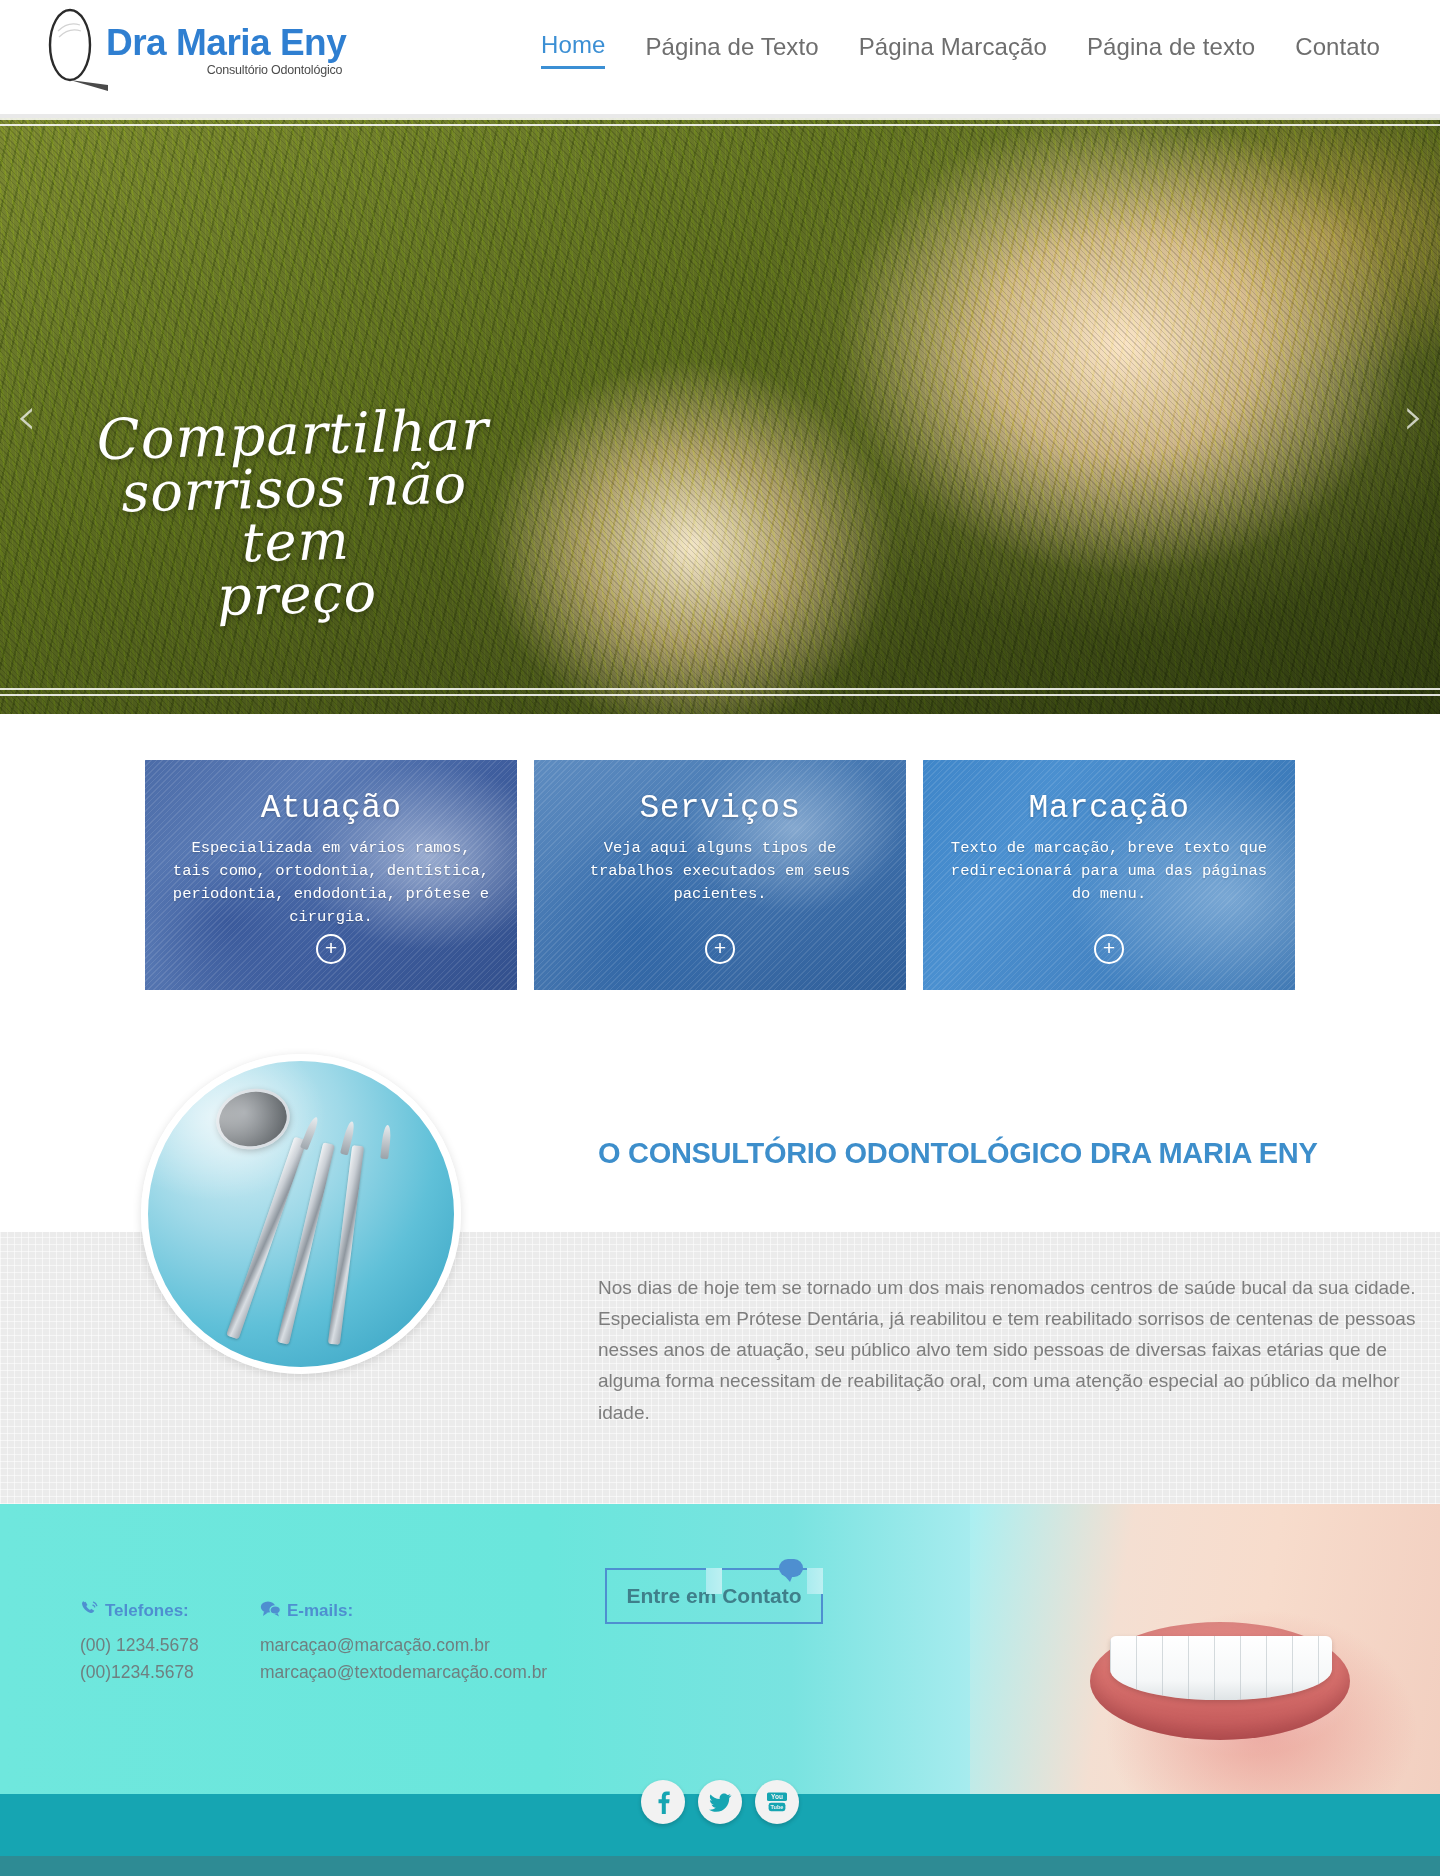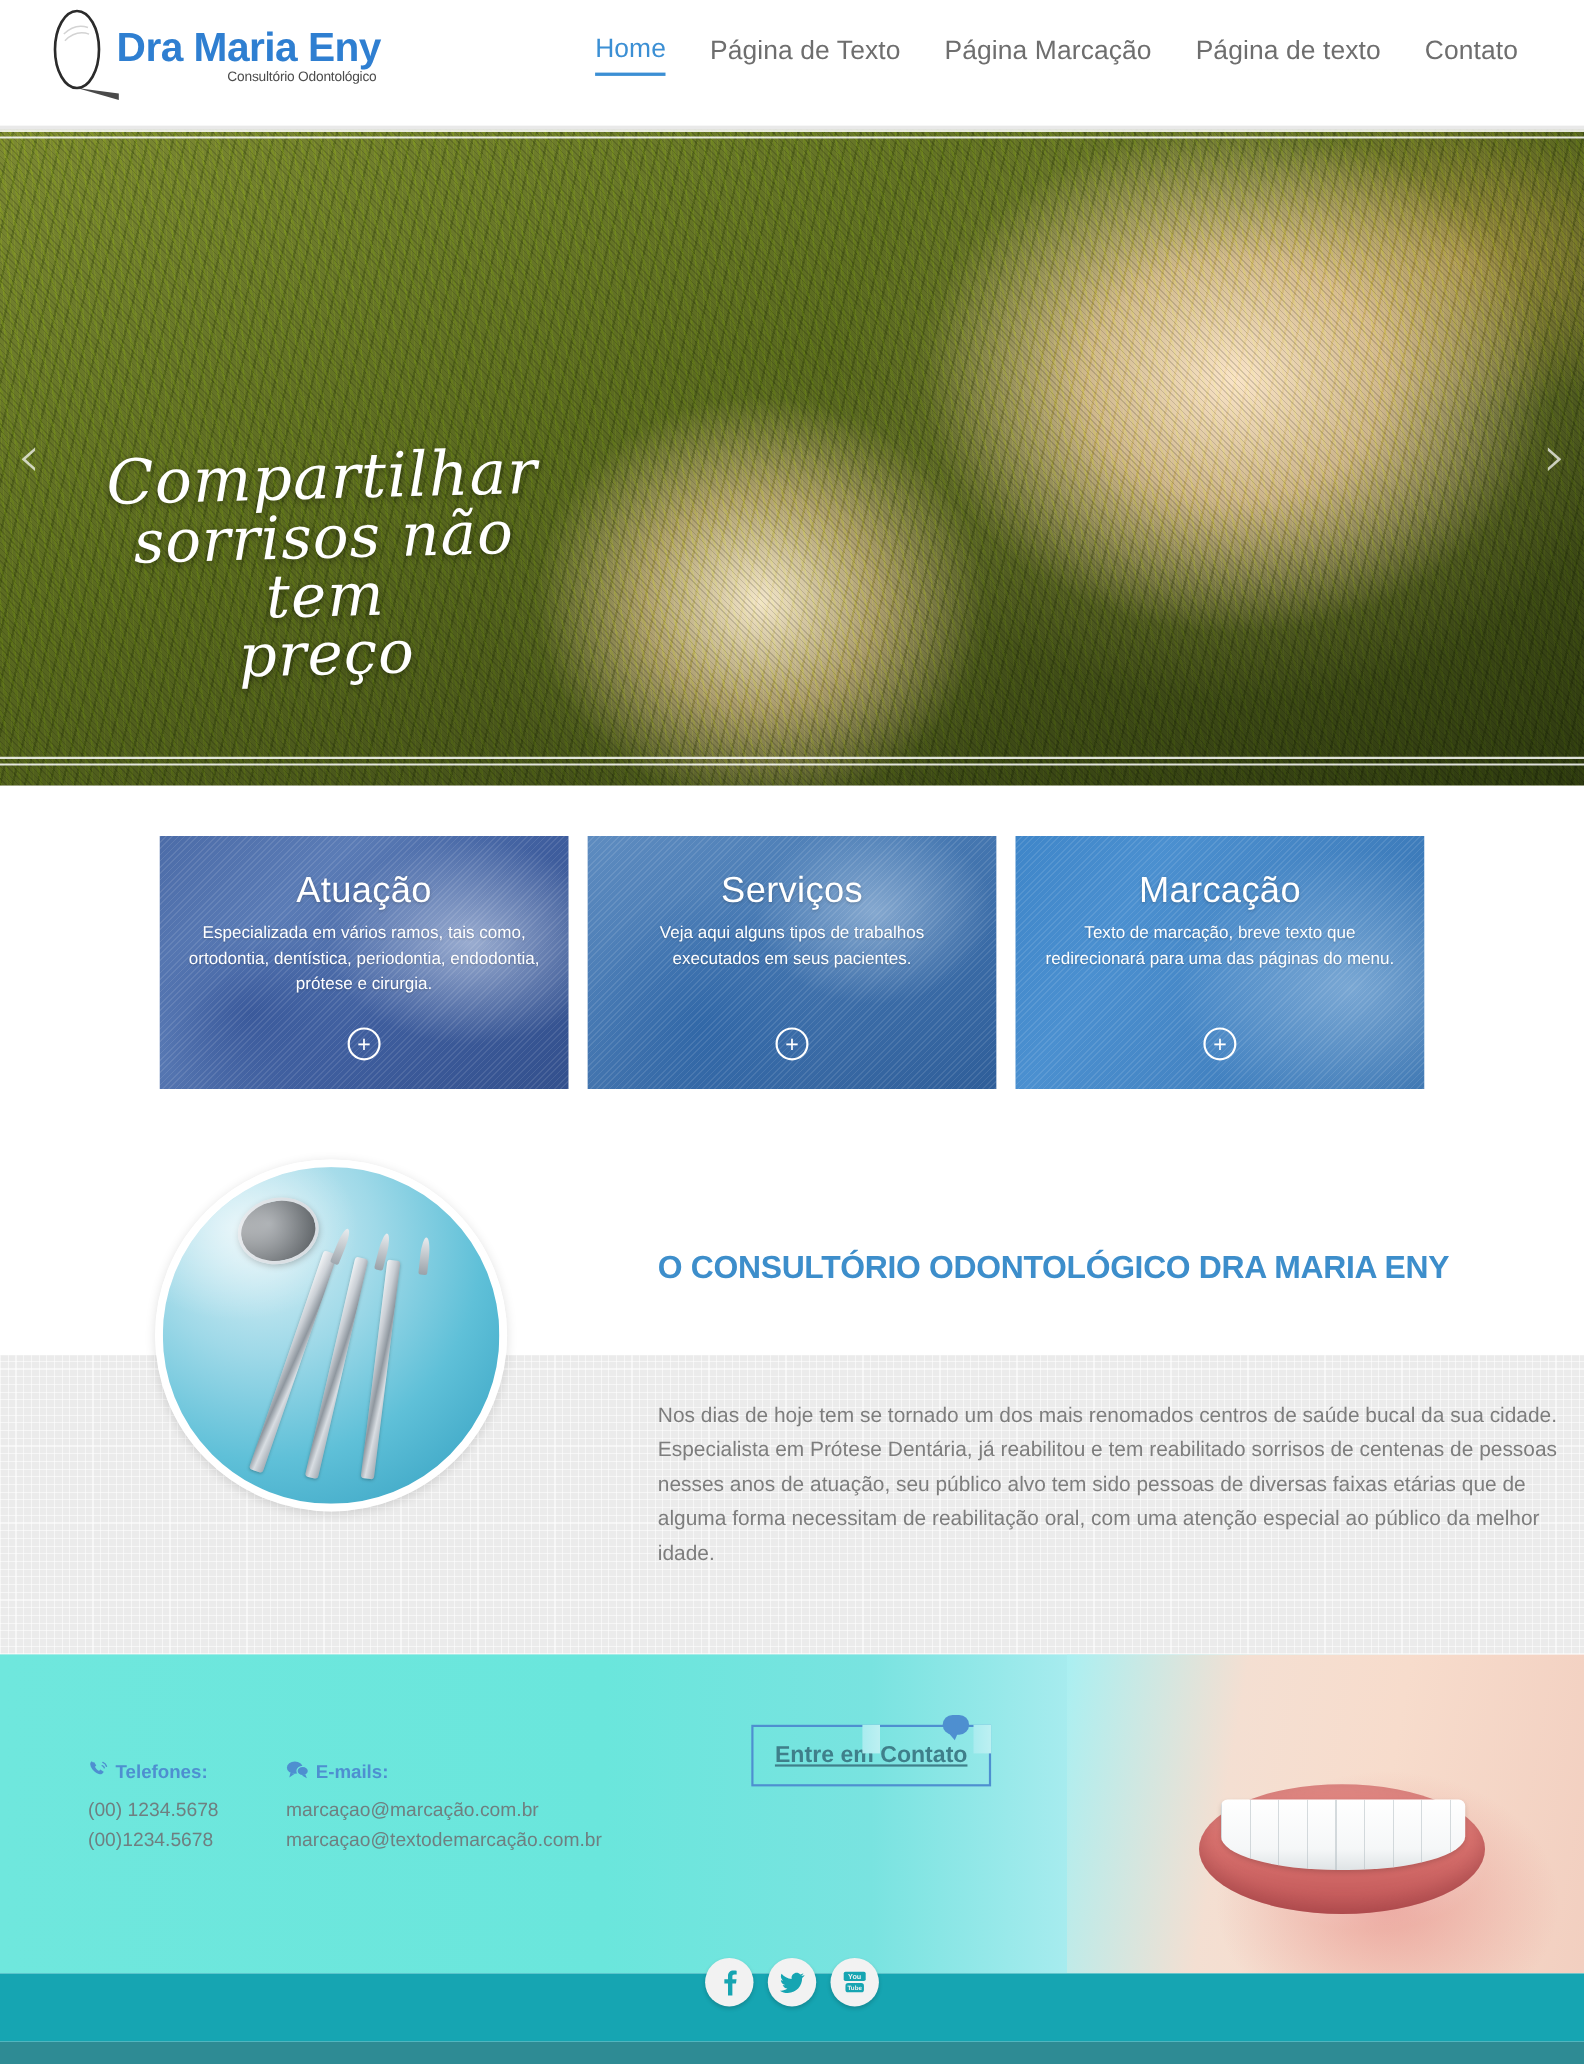--- a/index.html
+++ b/index.html
@@ -134,20 +134,21 @@
   }
   .card {
     flex: 1;
     height: 230px;
     position: relative;
     overflow: hidden;
     color: #fff;
     text-align: center;
     padding: 30px 26px 0;
     cursor: pointer;
+    font-family: Liberation Mono, monospace;
   }
   .card-bg { position: absolute; inset: 0; }
   .card-texture {
     position: absolute; inset: 0;
     background: repeating-linear-gradient(135deg, rgba(255,255,255,0.10) 0px, rgba(255,255,255,0.10) 1px, rgba(0,0,0,0) 1px, rgba(0,0,0,0) 4px);
   }
   .card-1 .card-bg {
     background:
       radial-gradient(ellipse 210px 150px at 76% 42%, rgba(230,238,250,0.55) 0%, rgba(0,0,0,0) 62%),
       radial-gradient(ellipse 150px 120px at 22% 70%, rgba(40,70,140,0.55) 0%, rgba(0,0,0,0) 65%),
@@ -306,28 +307,27 @@
   .col-emails { width: 345px; }
   .col-label {
     display: flex; align-items: center; gap: 6px;
     font-size: 17px; font-weight: bold; color: #4e8fd0;
     margin-bottom: 9px;
     margin-top: 37px;
   }
   .col-line { font-size: 17.5px; color: #6f7f80; line-height: 1.55; }
   .btn-contact {
     position: relative;
-    margin-left: 78px; margin-top: 6px;
+    margin-top: 6px;
     width: 218px; height: 56px;
     border: 2px solid #4e8fd0;
     display: flex; align-items: center; justify-content: center;
     font-size: 21px; font-weight: bold; color: #3f7f8a;
     cursor: pointer;
     background: transparent;
-    text-decoration: underline;
   }
   .btn-contact .notch-l, .btn-contact .notch-r {
     position: absolute; top: -2px; height: 26px; width: 16px;
     background: linear-gradient(90deg,#a9ecef,#bdf0f2);
   }
   .btn-bubble {
     position: absolute; right: 18px; top: -11px;
     width: 24px; height: 18px; border-radius: 9px;
     background: #4e8fd0;
   }

